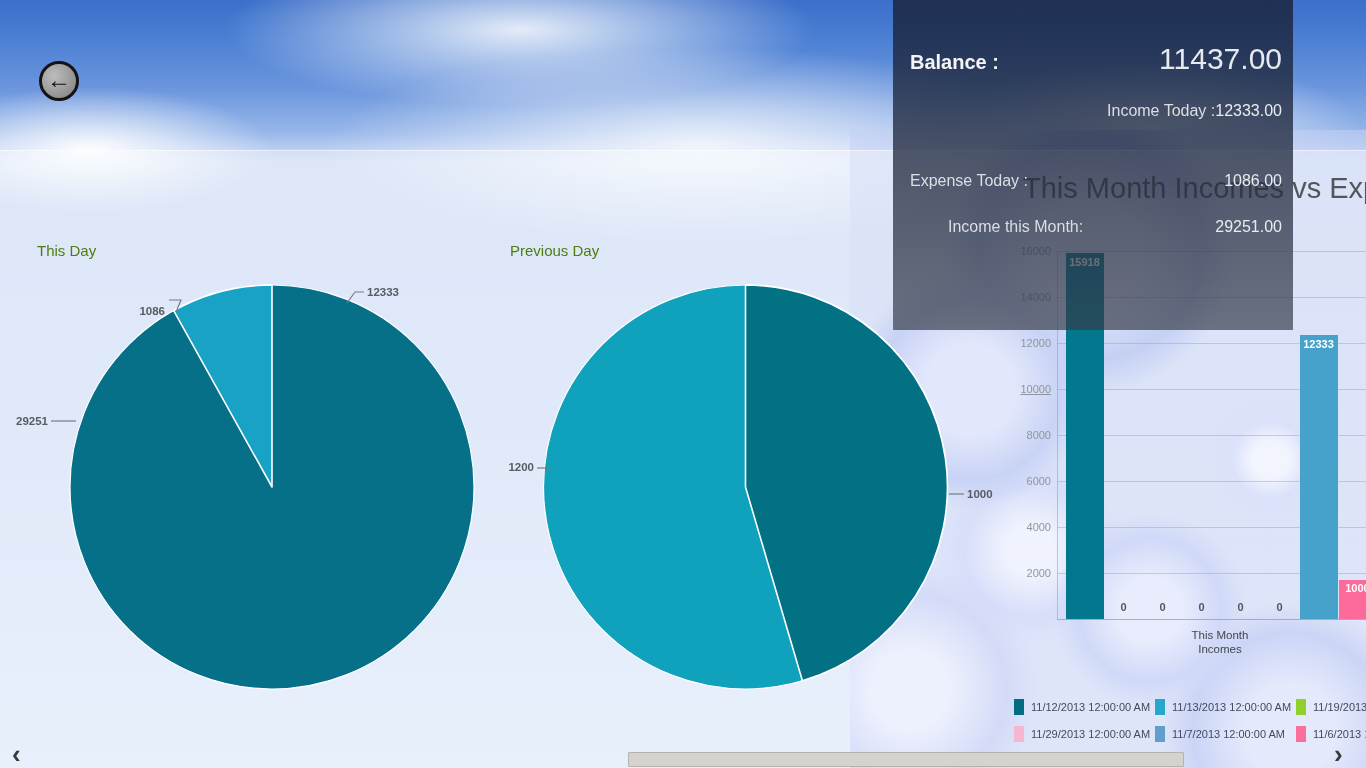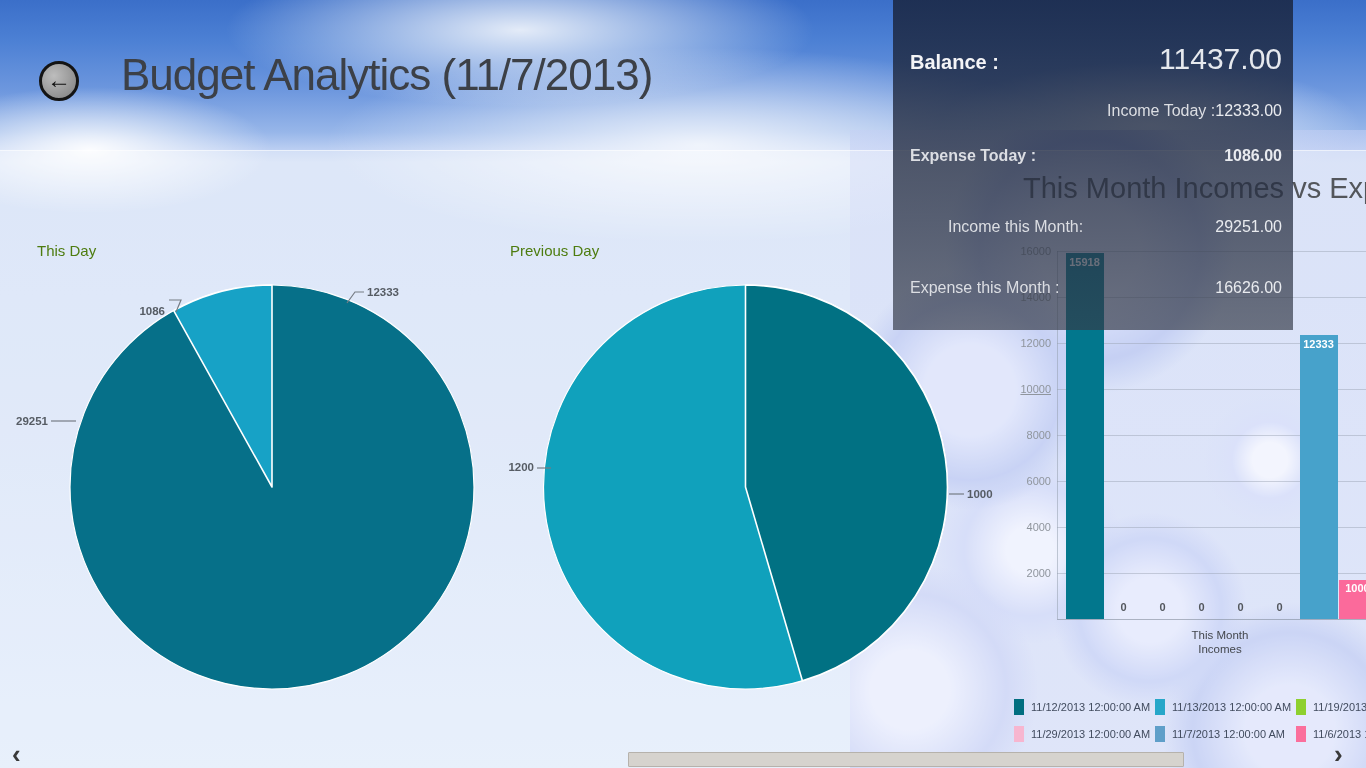--- a/index.html
+++ b/index.html
@@ -138,43 +138,38 @@
       <polyline points="551,468 537,468" fill="none" stroke="#767c84" stroke-width="1.2"></polyline>
       <polyline points="949,494 964,494" fill="none" stroke="#767c84" stroke-width="1.2"></polyline>
     </svg>
   <div class="pie-title" style="left:37px; top:242px;">This Day</div>
   <div class="pie-title" style="left:510px; top:242px;">Previous Day</div>
 
   <div class="header">
     <div class="back-btn">
       <span class="arrow">←</span>
     </div>
-    <div class="page-title">Budget Analytics (11/7/2013)</div>
   </div>
 
   <div class="summary" id="summary">
       <div class="sum-row first" style="top: 0px; height: 86px; padding-top: 42px;">
         <div class="sum-label">Balance :</div>
         <div class="sum-value">11437.00</div>
       </div>
       <div class="sum-row" style="top: 86px; height: 58px; padding-top: 16px; justify-content: flex-end;">
         <div class="sum-label">Income Today :</div>
         <div class="sum-value">12333.00</div>
       </div>
-      <div class="sum-row" style="top: 131px; height: 58px; padding-top: 16px; font-weight: bold;">
+      <div class="sum-row" style="top: 156px; height: 58px; padding-top: 16px;">
         <div class="sum-label">Expense Today :</div>
         <div class="sum-value">1086.00</div>
       </div>
       <div class="sum-row" style="top: 202px; height: 60px; padding-top: 16px; margin-left: 38px;">
         <div class="sum-label">Income this Month:</div>
         <div class="sum-value">29251.00</div>
-      </div>
-      <div class="sum-row" style="top: 262px; height: 68px; padding-top: 17px;">
-        <div class="sum-label">Expense this Month :</div>
-        <div class="sum-value">16626.00</div>
       </div>
     </div>
 
   <div class="legend" id="legend">
       <div class="legend-item">
         <div class="legend-swatch" style="background: rgb(1, 110, 128);"></div>
         <div class="legend-label">11/12/2013 12:00:00 AM</div>
       </div>
       <div class="legend-item">
         <div class="legend-swatch" style="background: rgb(39, 167, 201);"></div>

